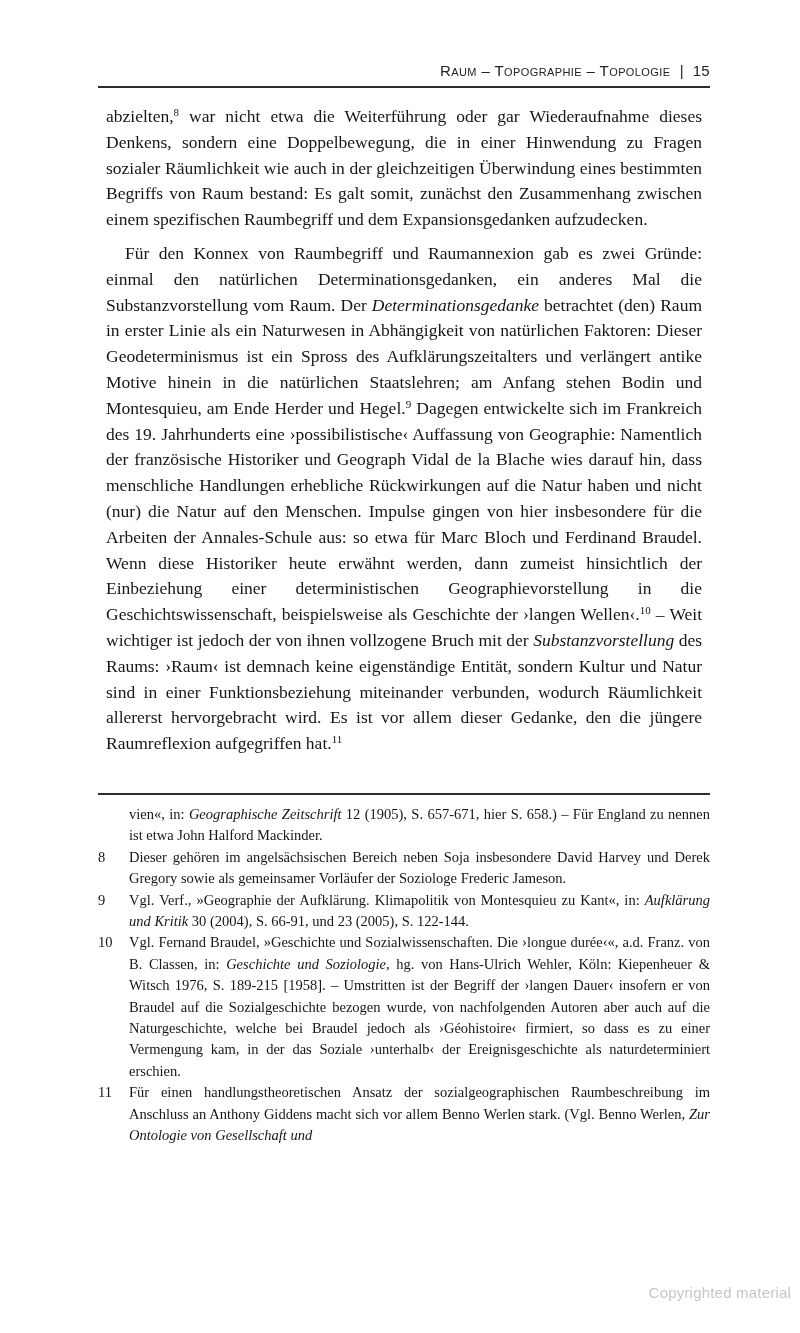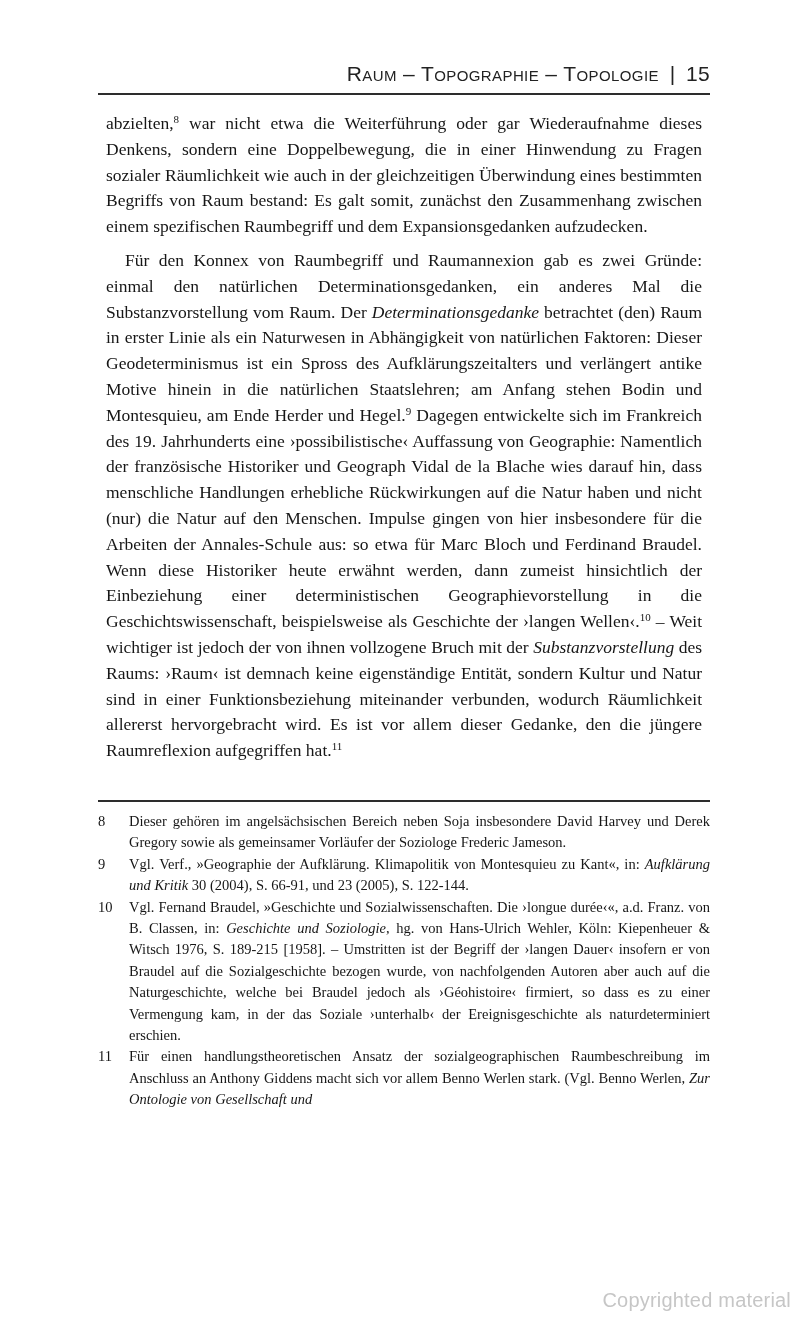--- a/index.html
+++ b/index.html
@@ -17,21 +17,21 @@
     overflow: hidden;
   }
   .text-block {
     position: absolute;
     left: 98px;
     top: 62px;
     width: 612px;
   }
   .page-header {
     font-family: "Liberation Sans", sans-serif;
-    font-size: 21px;
+    font-size: 15px;
     color: #222222;
     text-align: right;
     padding-bottom: 7px;
     border-bottom: 2px solid #2d2d2d;
     white-space: nowrap;
   }
   .header-title {
     font-variant: small-caps;
     letter-spacing: 0.4px;
   }
@@ -83,23 +83,23 @@
   .fn-num {
     flex: 0 0 31px;
   }
   .fn-text {
     flex: 1;
     text-align: justify;
   }
   .watermark {
     position: absolute;
     right: 9px;
-    bottom: 21px;
+    bottom: 32px;
     font-family: "Liberation Sans", sans-serif;
-    font-size: 20px;
+    font-size: 15px;
     color: #c6c6c6;
     letter-spacing: 0.2px;
   }
   i { }
 </style>
 </head>
 <body>
 
 <div class="page">
   <div class="text-block">
@@ -112,20 +112,24 @@
 
     <div class="body-text">
         <p class="par"><span>abzielten,</span><sup class="fn-ref">8</sup><span> war nicht etwa die Weiterführung oder gar Wiederaufnahme dieses Denkens, sondern eine Doppelbewegung, die in einer Hinwendung zu Fragen sozialer Räumlichkeit wie auch in der gleichzeitigen Überwindung eines bestimmten Begriffs von Raum bestand: Es galt somit, zunächst den Zusammenhang zwischen einem spezifischen Raumbegriff und dem Expansionsgedanken aufzudecken.</span></p>
         <p class="par indent"><span>Für den Konnex von Raumbegriff und Raumannexion gab es zwei Gründe: einmal den natürlichen Determinationsgedanken, ein anderes Mal die Substanzvorstellung vom Raum. Der </span><i>Determinationsgedanke</i><span> betrachtet (den) Raum in erster Linie als ein Naturwesen in Abhängigkeit von natürlichen Faktoren: Dieser Geodeterminismus ist ein Spross des Aufklärungszeitalters und verlängert antike Motive hinein in die natürlichen Staatslehren; am Anfang stehen Bodin und Montesquieu, am Ende Herder und Hegel.</span><sup class="fn-ref">9</sup><span> Dagegen entwickelte sich im Frankreich des 19. Jahrhunderts eine ›possibilistische‹ Auffassung von Geographie: Namentlich der französische Historiker und Geograph Vidal de la Blache wies darauf hin, dass menschliche Handlungen erhebliche Rückwirkungen auf die Natur haben und nicht (nur) die Natur auf den Menschen. Impulse gingen von hier insbesondere für die Arbeiten der Annales-Schule aus: so etwa für Marc Bloch und Ferdinand Braudel. Wenn diese Historiker heute erwähnt werden, dann zumeist hinsichtlich der Einbeziehung einer deterministischen Geographievorstellung in die Geschichtswissenschaft, beispielsweise als Geschichte der ›langen Wellen‹.</span><sup class="fn-ref">10</sup><span> – Weit wichtiger ist jedoch der von ihnen vollzogene Bruch mit der </span><i>Substanzvorstellung</i><span> des Raums: ›Raum‹ ist demnach keine eigenständige Entität, sondern Kultur und Natur sind in einer Funktionsbeziehung miteinander verbunden, wodurch Räumlichkeit allererst hervorgebracht wird. Es ist vor allem dieser Gedanke, den die jüngere Raumreflexion aufgegriffen hat.</span><sup class="fn-ref">11</sup></p>
       </div>
 
     <hr class="fn-separator">
 
     <div class="footnotes">
         <div class="fn">
+          <span class="fn-num"></span>
+          <span class="fn-text"><span>vien«, in: </span><i>Geographische Zeitschrift</i><span> 12 (1905), S. 657-671, hier S. 658.) – Für England zu nennen ist etwa John Halford Mackinder.</span></span>
+        </div>
+        <div class="fn">
           <span class="fn-num">8</span>
           <span class="fn-text"><span>Dieser gehören im angelsächsischen Bereich neben Soja insbesondere David Harvey und Derek Gregory sowie als gemeinsamer Vorläufer der Soziologe Frederic Jameson.</span></span>
         </div>
         <div class="fn">
           <span class="fn-num">9</span>
           <span class="fn-text"><span>Vgl. Verf., »Geographie der Aufklärung. Klimapolitik von Montesquieu zu Kant«, in: </span><i>Aufklärung und Kritik</i><span> 30 (2004), S. 66-91, und 23 (2005), S. 122-144.</span></span>
         </div>
         <div class="fn">
           <span class="fn-num">10</span>
           <span class="fn-text"><span>Vgl. Fernand Braudel, »Geschichte und Sozialwissenschaften. Die ›longue durée‹«, a.d. Franz. von B. Classen, in: </span><i>Geschichte und Soziologie</i><span>, hg. von Hans-Ulrich Wehler, Köln: Kiepenheuer &amp; Witsch 1976, S. 189-215 [1958]. – Umstritten ist der Begriff der ›langen Dauer‹ insofern er von Braudel auf die Sozialgeschichte bezogen wurde, von nachfolgenden Autoren aber auch auf die Naturgeschichte, welche bei Braudel jedoch als ›Géohistoire‹ firmiert, so dass es zu einer Vermengung kam, in der das Soziale ›unterhalb‹ der Ereignisgeschichte als naturdeterminiert erschien.</span></span>

